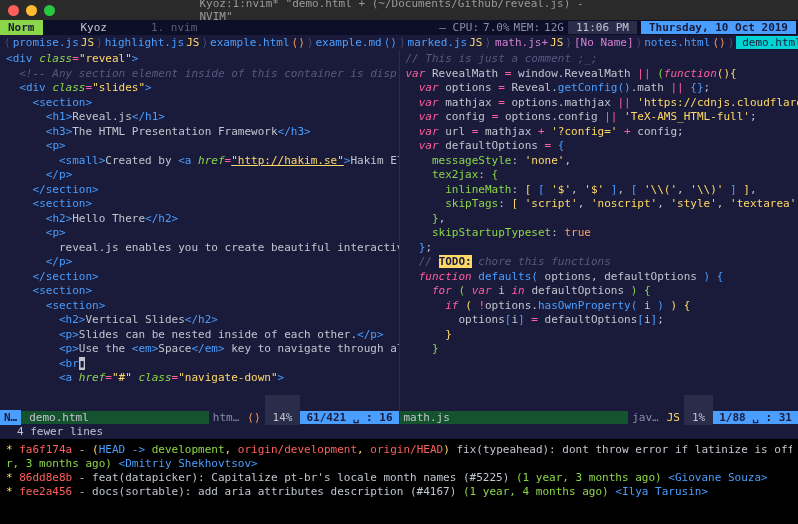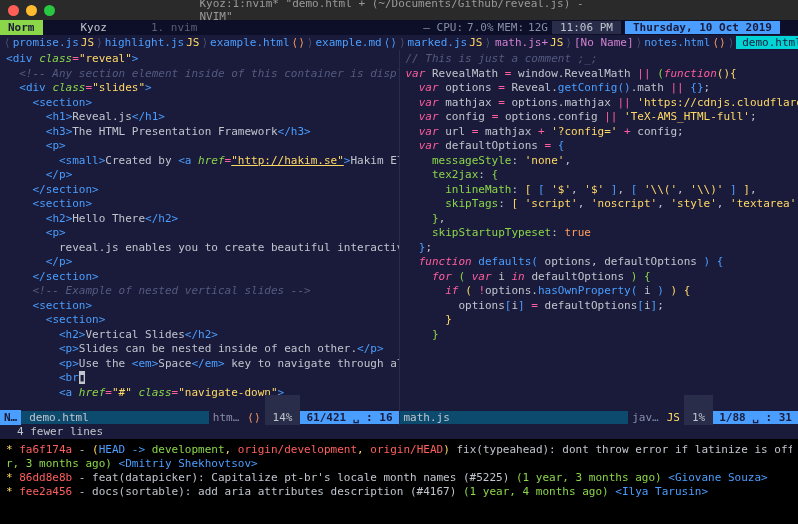--- a/index.html
+++ b/index.html
@@ -33,21 +33,21 @@
   background: #0d0e28;
   display: flex;
   align-items: center;
   font-size: 11px;
   color: #5a5f7a;
   gap: 28px;
 }
 .sb-norm { background: #8bd649; color: #1a1b3a; padding: 0 8px; height: 100%; display: flex; align-items: center; font-weight: bold; }
 .sb-kyoz { padding: 8px 10px; color: #c0c5ce; }
 .sb-nvim { color: #5a5f7a; padding: 0 6px; }
-.sb-stats { margin-left: auto; display: flex; align-items: center; gap: 4px; padding-right: 18px; }
+.sb-stats { margin-left: auto; display: flex; align-items: center; gap: 4px; padding-right: 2px; }
 .sb-stat { color: #888ea8; }
 .sb-time { background: #2a2d4a; color: #c0c5ce; padding: 0 8px; height: 100%; display: flex; align-items: center; }
 .sb-date { background: #4a9eff; color: #1a1b3a; padding: 0 8px; height: 100%; display: flex; align-items: center; font-weight: bold; }
 
 .tabbar {
   height: 15px;
   display: flex;
   align-items: center;
   padding: 0 4px;
   font-size: 11px;
@@ -98,21 +98,21 @@
   position: absolute;
   bottom: 0;
   left: 0;
   right: 0;
   height: 15px;
   display: flex;
   align-items: center;
   font-size: 11px;
 }
 .ps-left-badge { background: #4a9eff; color: #1a1b3a; padding: 0 4px; height: 100%; display: flex; align-items: center; font-weight: bold; }
-.ps-file { background: #0c4a6e; color: #c0c5ce; padding: 0 8px; flex: 1; }
+.ps-file { background: #14532d; color: #c0c5ce; padding: 0 8px; flex: 1; }
 .ps-ft { color: #888ea8; padding: 0 4px; }
 .ps-icon { color: #ff9f5f; padding: 0 4px; }
 .ps-pct { background: #2a2d4a; color: #c0c5ce; padding: 16px 8px; }
 .ps-pos { background: #4a9eff; color: #1a1b3a; padding: 0 6px; font-weight: bold; }
 
 .cmdline {
   height: 14px;
   color: #c0c5ce;
   padding: 0 17px;
   font-size: 11px;
@@ -208,21 +208,20 @@
 <div class="code-line">      <span class="html-bracket">&lt;/</span><span class="html-tag">p</span><span class="html-bracket">&gt;</span></div>
 <div class="code-line">    <span class="html-bracket">&lt;/</span><span class="html-tag">section</span><span class="html-bracket">&gt;</span></div>
 <div class="code-line"></div>
 <div class="code-line">    <span class="html-bracket">&lt;</span><span class="html-tag">section</span><span class="html-bracket">&gt;</span></div>
 <div class="code-line">      <span class="html-bracket">&lt;</span><span class="html-tag">h2</span><span class="html-bracket">&gt;</span><span class="html-text">Hello There</span><span class="html-bracket">&lt;/</span><span class="html-tag">h2</span><span class="html-bracket">&gt;</span></div>
 <div class="code-line">      <span class="html-bracket">&lt;</span><span class="html-tag">p</span><span class="html-bracket">&gt;</span></div>
 <div class="code-line">        <span class="html-text">reveal.js enables you to create beautiful interactive slide deck</span></div>
 <div class="code-line">      <span class="html-bracket">&lt;/</span><span class="html-tag">p</span><span class="html-bracket">&gt;</span></div>
 <div class="code-line">    <span class="html-bracket">&lt;/</span><span class="html-tag">section</span><span class="html-bracket">&gt;</span></div>
 <div class="code-line"></div>
-<div class="code-line html-comment">    &lt;!-- Example of nested vertical slides --&gt;</div>
 <div class="code-line">    <span class="html-bracket">&lt;</span><span class="html-tag">section</span><span class="html-bracket">&gt;</span></div>
 <div class="code-line">      <span class="html-bracket">&lt;</span><span class="html-tag">section</span><span class="html-bracket">&gt;</span></div>
 <div class="code-line">        <span class="html-bracket">&lt;</span><span class="html-tag">h2</span><span class="html-bracket">&gt;</span><span class="html-text">Vertical Slides</span><span class="html-bracket">&lt;/</span><span class="html-tag">h2</span><span class="html-bracket">&gt;</span></div>
 <div class="code-line">        <span class="html-bracket">&lt;</span><span class="html-tag">p</span><span class="html-bracket">&gt;</span><span class="html-text">Slides can be nested inside of each other.</span><span class="html-bracket">&lt;/</span><span class="html-tag">p</span><span class="html-bracket">&gt;</span></div>
 <div class="code-line">        <span class="html-bracket">&lt;</span><span class="html-tag">p</span><span class="html-bracket">&gt;</span><span class="html-text">Use the </span><span class="html-bracket">&lt;</span><span class="html-tag">em</span><span class="html-bracket">&gt;</span><span class="html-text">Space</span><span class="html-bracket">&lt;/</span><span class="html-tag">em</span><span class="html-bracket">&gt;</span><span class="html-text"> key to navigate through all slides.</span></div>
 <div class="code-line">        <span class="html-bracket">&lt;</span><span class="html-tag">br</span><span style="background:#c0c5ce;color:#1a1b3a">▮</span></div>
 <div class="code-line">        <span class="html-bracket">&lt;</span><span class="html-tag">a</span> <span class="html-attr">href</span><span class="html-eq">=</span><span class="html-str">"#"</span> <span class="html-attr">class</span><span class="html-eq">=</span><span class="html-str">"navigate-down"</span><span class="html-bracket">&gt;</span></div>
 
     <div class="pane-status">
       <div class="ps-left-badge">N…</div>
@@ -245,20 +244,21 @@
 <div class="code-line"></div>
 <div class="code-line">  <span class="js-kw">var</span> <span class="js-var">defaultOptions</span> <span class="js-op">=</span> <span class="js-bracket3">{</span></div>
 <div class="code-line">    <span class="js-prop">messageStyle</span>: <span class="js-str">'none'</span>,</div>
 <div class="code-line">    <span class="js-prop">tex2jax</span>: <span class="js-bracket">{</span></div>
 <div class="code-line">      <span class="js-prop">inlineMath</span>: <span class="js-bracket2">[</span> <span class="js-bracket3">[</span> <span class="js-str">'$'</span>, <span class="js-str">'$'</span> <span class="js-bracket3">]</span>, <span class="js-bracket3">[</span> <span class="js-str">'\\('</span>, <span class="js-str">'\\)'</span> <span class="js-bracket3">]</span> <span class="js-bracket2">]</span>,</div>
 <div class="code-line">      <span class="js-prop">skipTags</span>: <span class="js-bracket2">[</span> <span class="js-str">'script'</span>, <span class="js-str">'noscript'</span>, <span class="js-str">'style'</span>, <span class="js-str">'textarea'</span>,  </div>
 <div class="code-line">    <span class="js-bracket">}</span>,</div>
 <div class="code-line">    <span class="js-prop">skipStartupTypeset</span>: <span class="js-const">true</span></div>
 <div class="code-line">  <span class="js-bracket3">}</span>;</div>
 <div class="code-line"></div>
+<div class="code-line">  <span class="js-comment">// </span><span class="todo">TODO:</span><span class="js-comment"> chore this functions</span></div>
 <div class="code-line">  <span class="js-kw">function</span> <span class="js-func">defaults</span><span class="js-bracket3">(</span> <span class="js-var">options</span>, <span class="js-var">defaultOptions</span> <span class="js-bracket3">)</span> <span class="js-bracket3">{</span></div>
 <div class="code-line"></div>
 <div class="code-line">    <span class="js-kw">for</span> <span class="js-bracket">(</span> <span class="js-kw">var</span> <span class="js-var">i</span> <span class="js-kw">in</span> <span class="js-var">defaultOptions</span> <span class="js-bracket">)</span> <span class="js-bracket">{</span></div>
 <div class="code-line">      <span class="js-kw">if</span> <span class="js-bracket2">(</span> <span class="js-op">!</span><span class="js-var">options</span>.<span class="js-func">hasOwnProperty</span><span class="js-bracket3">(</span> <span class="js-var">i</span> <span class="js-bracket3">)</span> <span class="js-bracket2">)</span> <span class="js-bracket2">{</span></div>
 <div class="code-line">        <span class="js-var">options</span><span class="js-bracket3">[</span><span class="js-var">i</span><span class="js-bracket3">]</span> <span class="js-op">=</span> <span class="js-var">defaultOptions</span><span class="js-bracket3">[</span><span class="js-var">i</span><span class="js-bracket3">]</span>;</div>
 <div class="code-line">      <span class="js-bracket2">}</span></div>
 <div class="code-line">    <span class="js-bracket">}</span></div>
 
     <div class="pane-status">
       <div class="ps-file" style="padding-left:4px">math.js</div>

